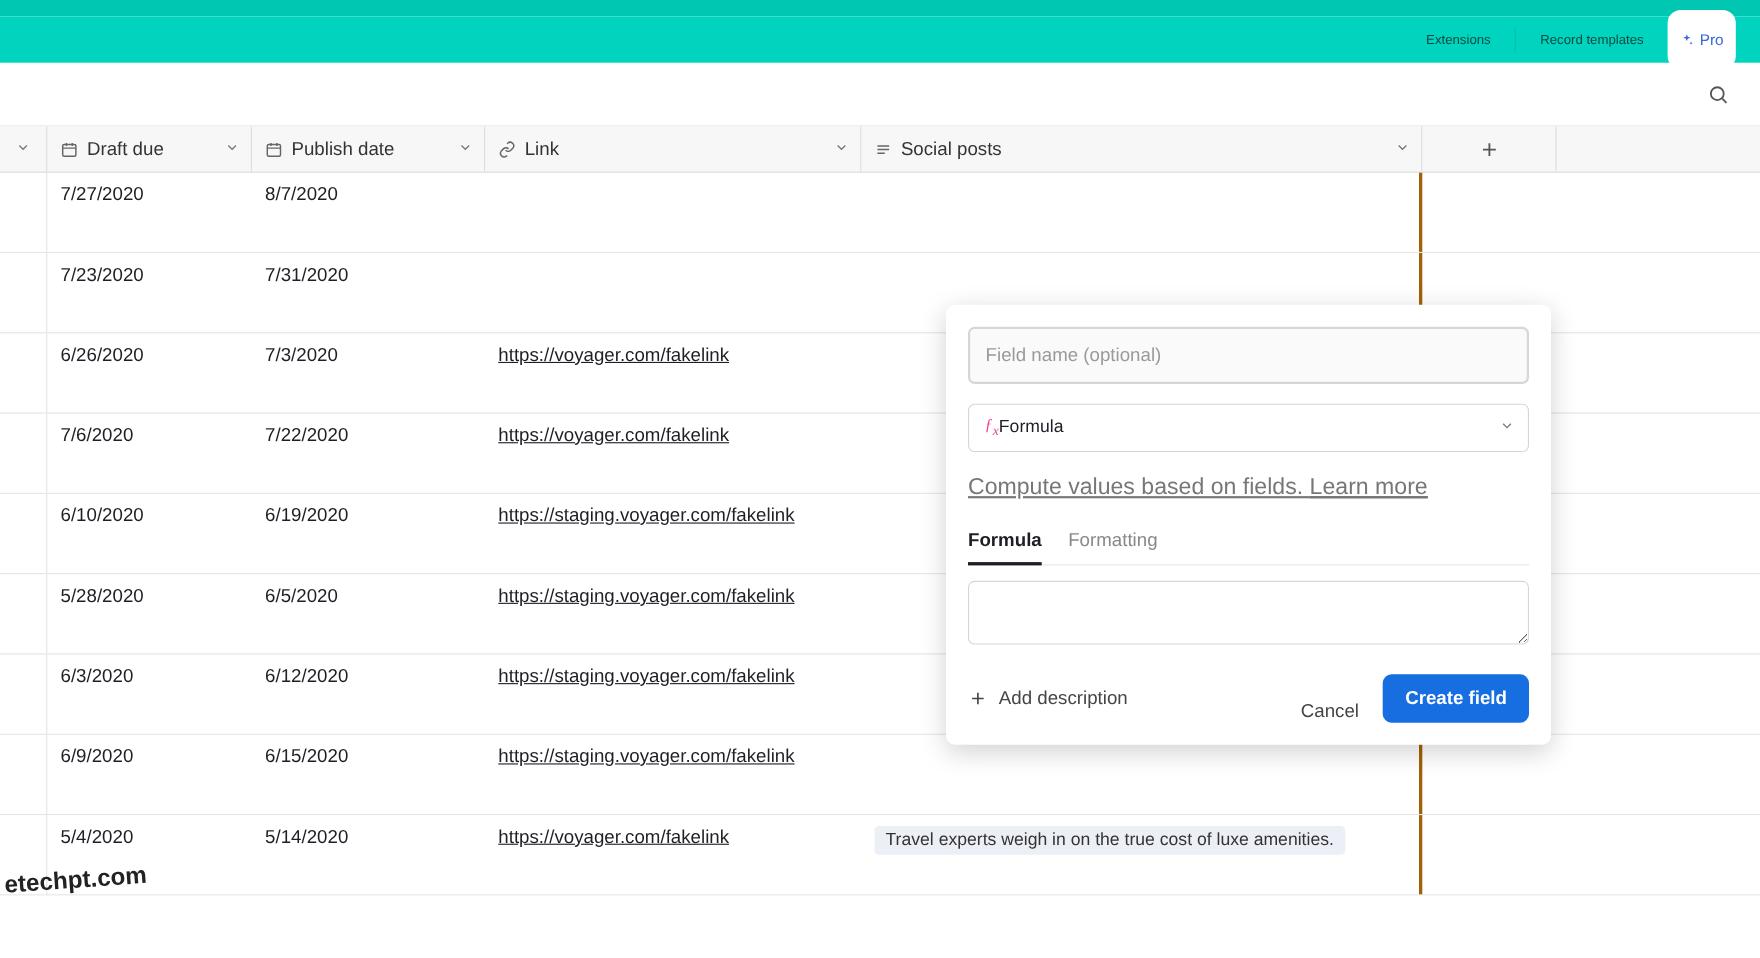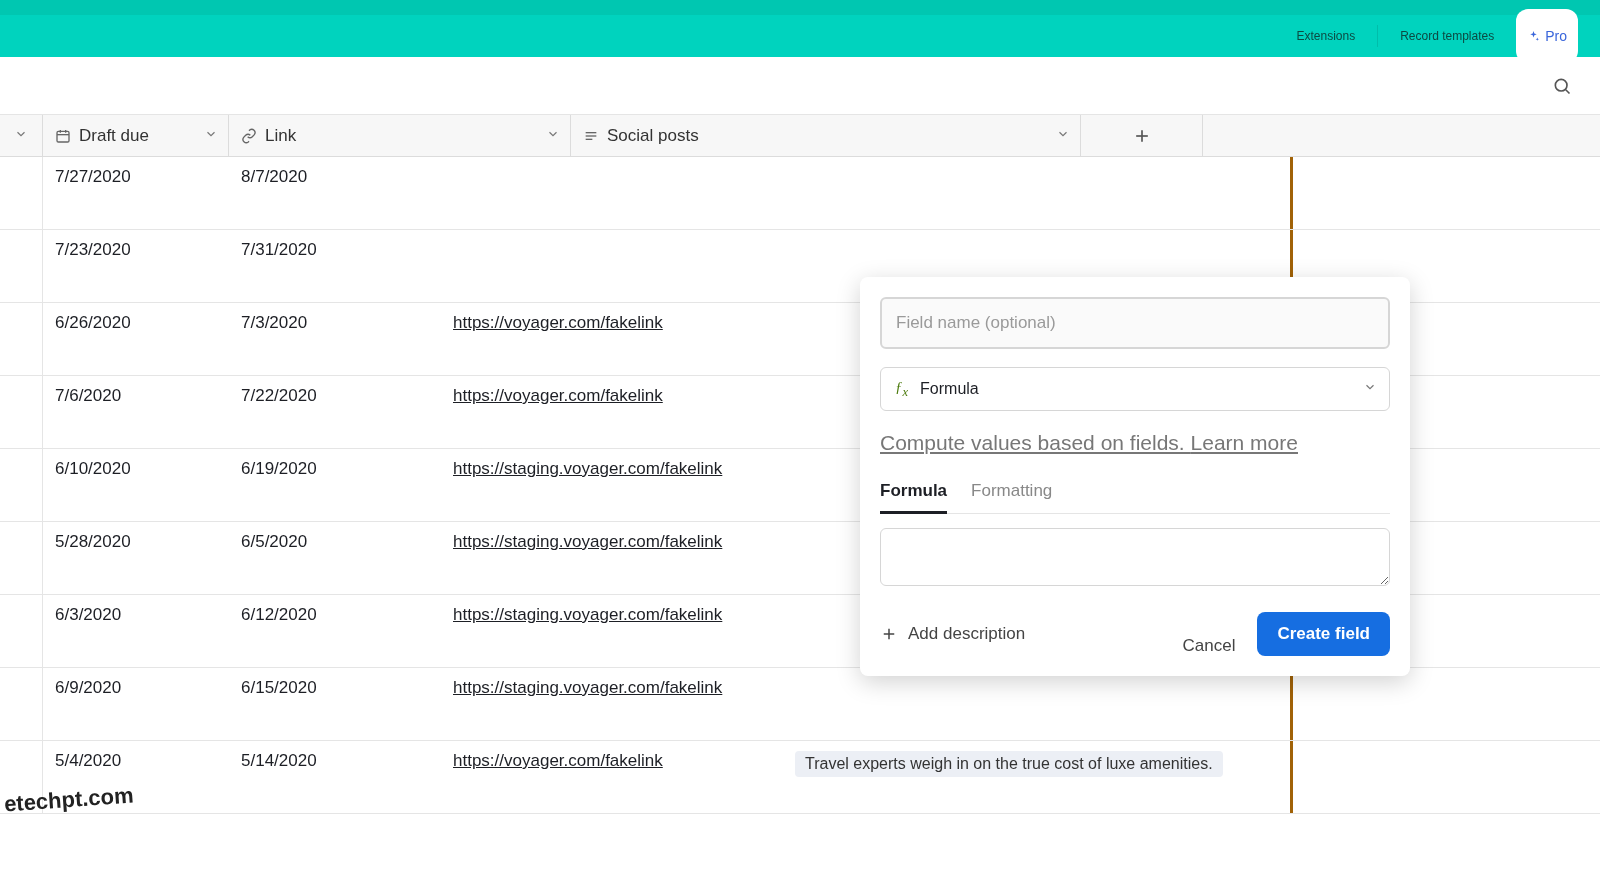--- a/index.html
+++ b/index.html
@@ -142,22 +142,21 @@
       display: flex;
       align-items: center;
       padding: 0 14px;
       position: relative;
       cursor: pointer;
     }
     .type-select .fx {
       font-family: Georgia, serif;
       font-style: italic;
       font-size: 15px;
-      color: #4d7c0f;
-      margin-right: 12px;
+      color: #ec4899;
     }
     .type-select .chev { position: absolute; right: 12px; }
     .helper {
       margin-top: 20px;
       color: #777;
       font-size: 21px;
       text-decoration: underline;
     }
     .helper a { color: #777; text-decoration: underline; cursor:pointer;}
     .tabs {
@@ -263,20 +262,32 @@
           <rect x="3" y="5" width="18" height="16" rx="2" fill="none" stroke="#666" stroke-width="2"></rect>
           <line x1="3" y1="10" x2="21" y2="10" stroke="#666" stroke-width="2"></line>
           <line x1="8" y1="3" x2="8" y2="7" stroke="#666" stroke-width="2"></line>
           <line x1="16" y1="3" x2="16" y2="7" stroke="#666" stroke-width="2"></line>
         </svg>
       <span>Draft due</span>
       <span class="chev"><svg viewBox="0 0 24 24">
             <polyline points="6 9 12 15 18 9"></polyline>
           </svg></span>
     </div>
+    <div class="hcell col2">
+      <svg class="col-icon" width="16" height="16" viewBox="0 0 24 24">
+          <rect x="3" y="5" width="18" height="16" rx="2" fill="none" stroke="#666" stroke-width="2"></rect>
+          <line x1="3" y1="10" x2="21" y2="10" stroke="#666" stroke-width="2"></line>
+          <line x1="8" y1="3" x2="8" y2="7" stroke="#666" stroke-width="2"></line>
+          <line x1="16" y1="3" x2="16" y2="7" stroke="#666" stroke-width="2"></line>
+        </svg>
+      <span>Publish date</span>
+      <span class="chev"><svg viewBox="0 0 24 24">
+            <polyline points="6 9 12 15 18 9"></polyline>
+          </svg></span>
+    </div>
     <div class="hcell col3">
       <svg class="col-icon" width="16" height="16" viewBox="0 0 24 24">
           <path d="M10 13a5 5 0 0 0 7 0l3-3a5 5 0 0 0-7-7l-1 1M14 11a5 5 0 0 0-7 0l-3 3a5 5 0 0 0 7 7l1-1" fill="none" stroke="#666" stroke-width="2"></path>
         </svg>
       <span>Link</span>
       <span class="chev"><svg viewBox="0 0 24 24">
             <polyline points="6 9 12 15 18 9"></polyline>
           </svg></span>
     </div>
     <div class="hcell col4">

